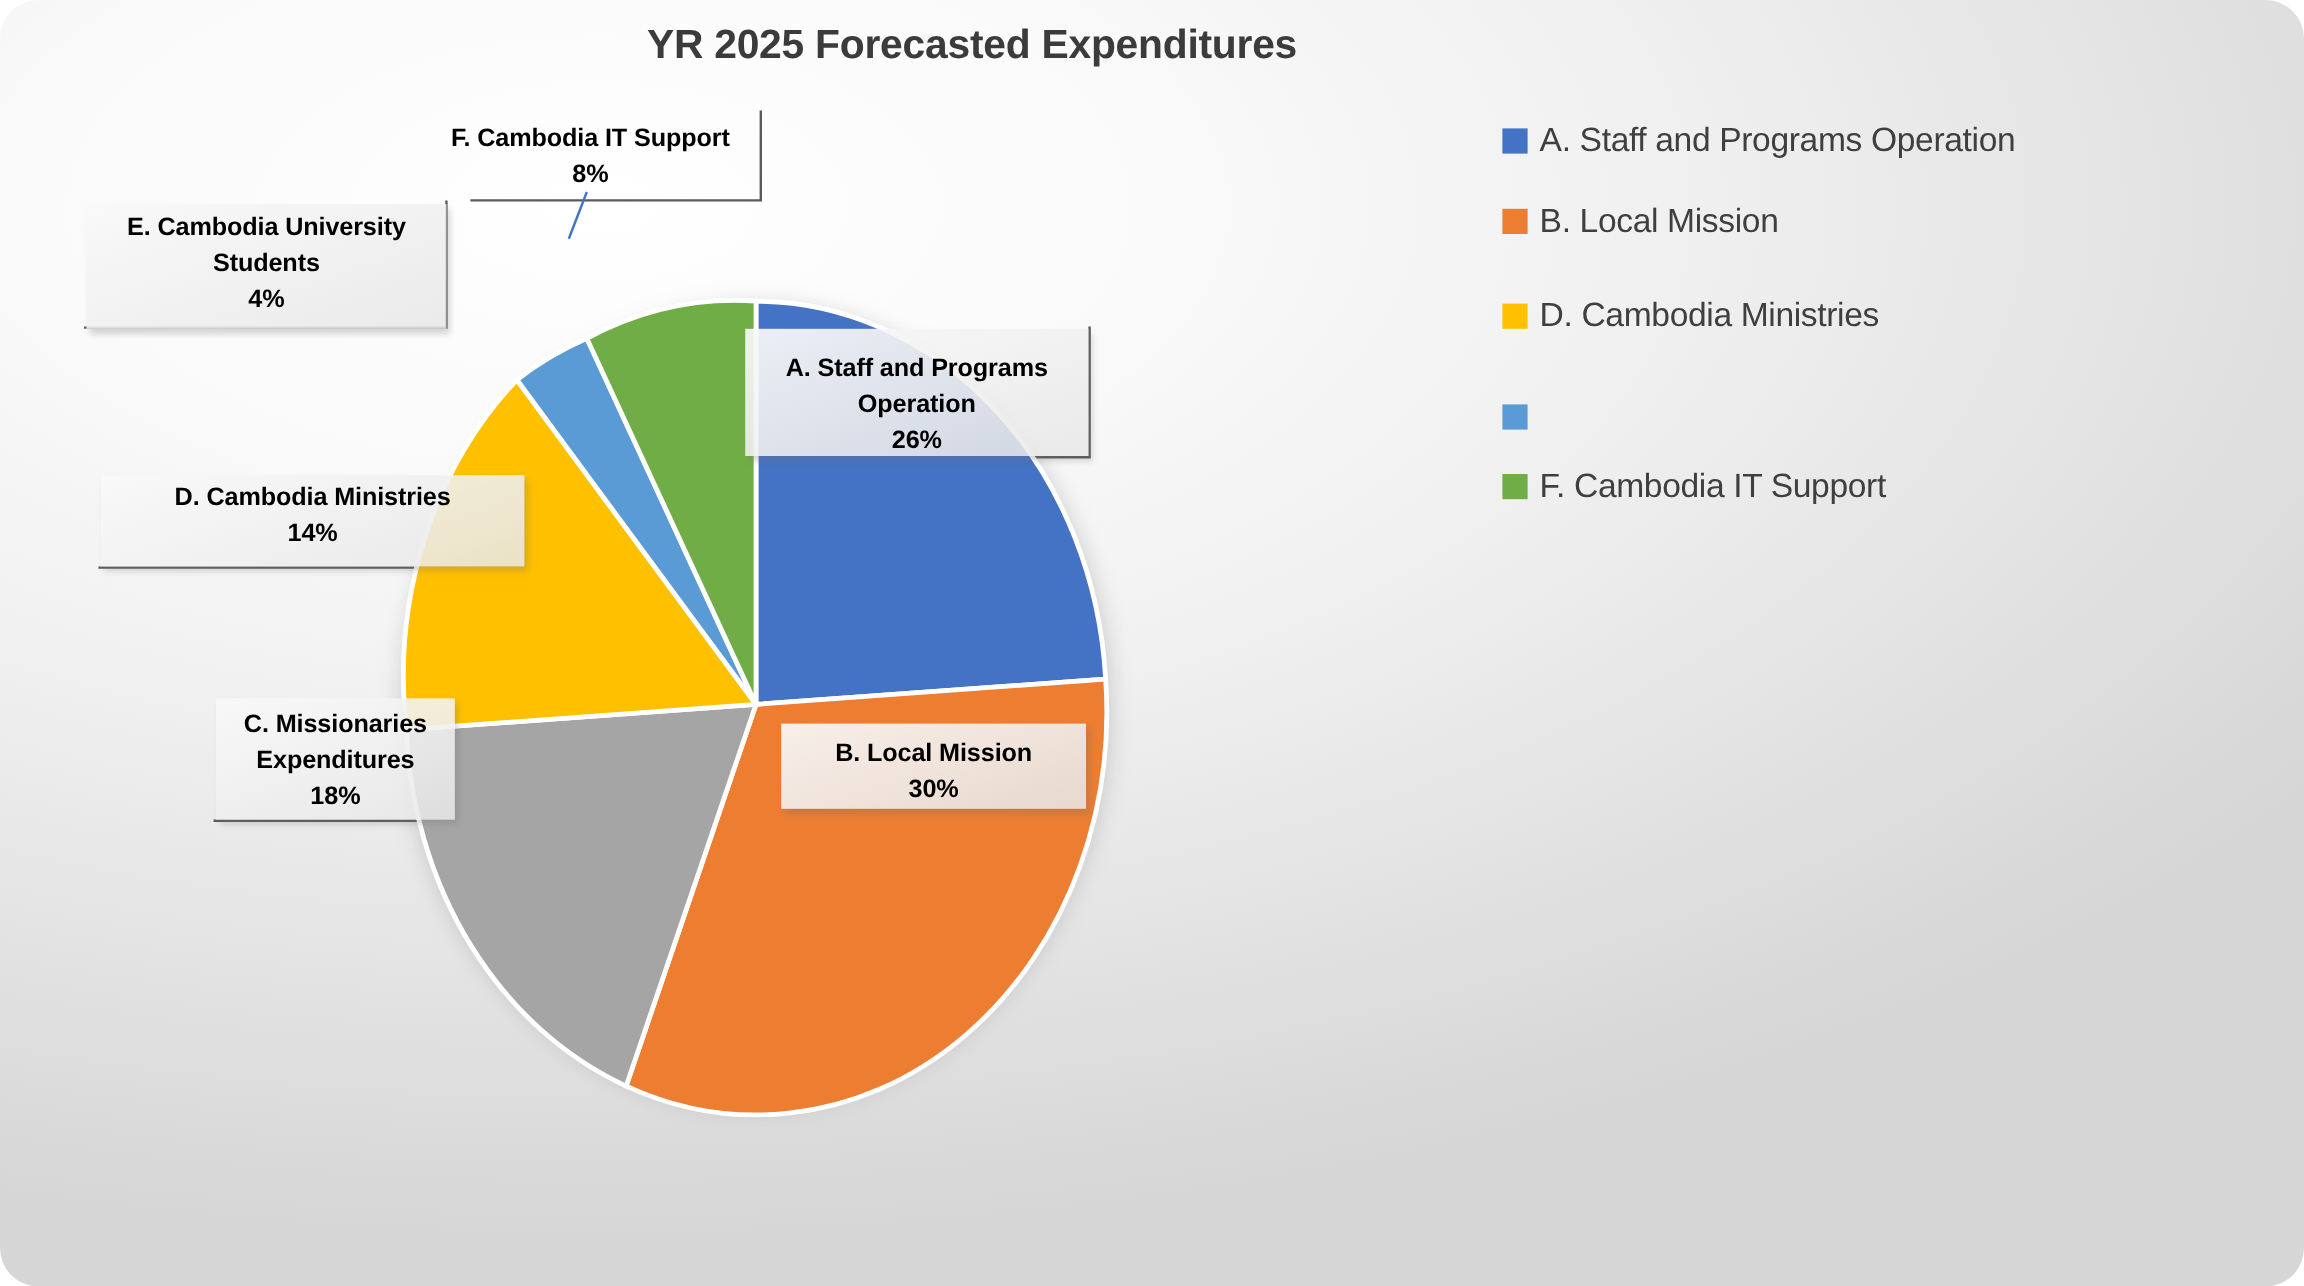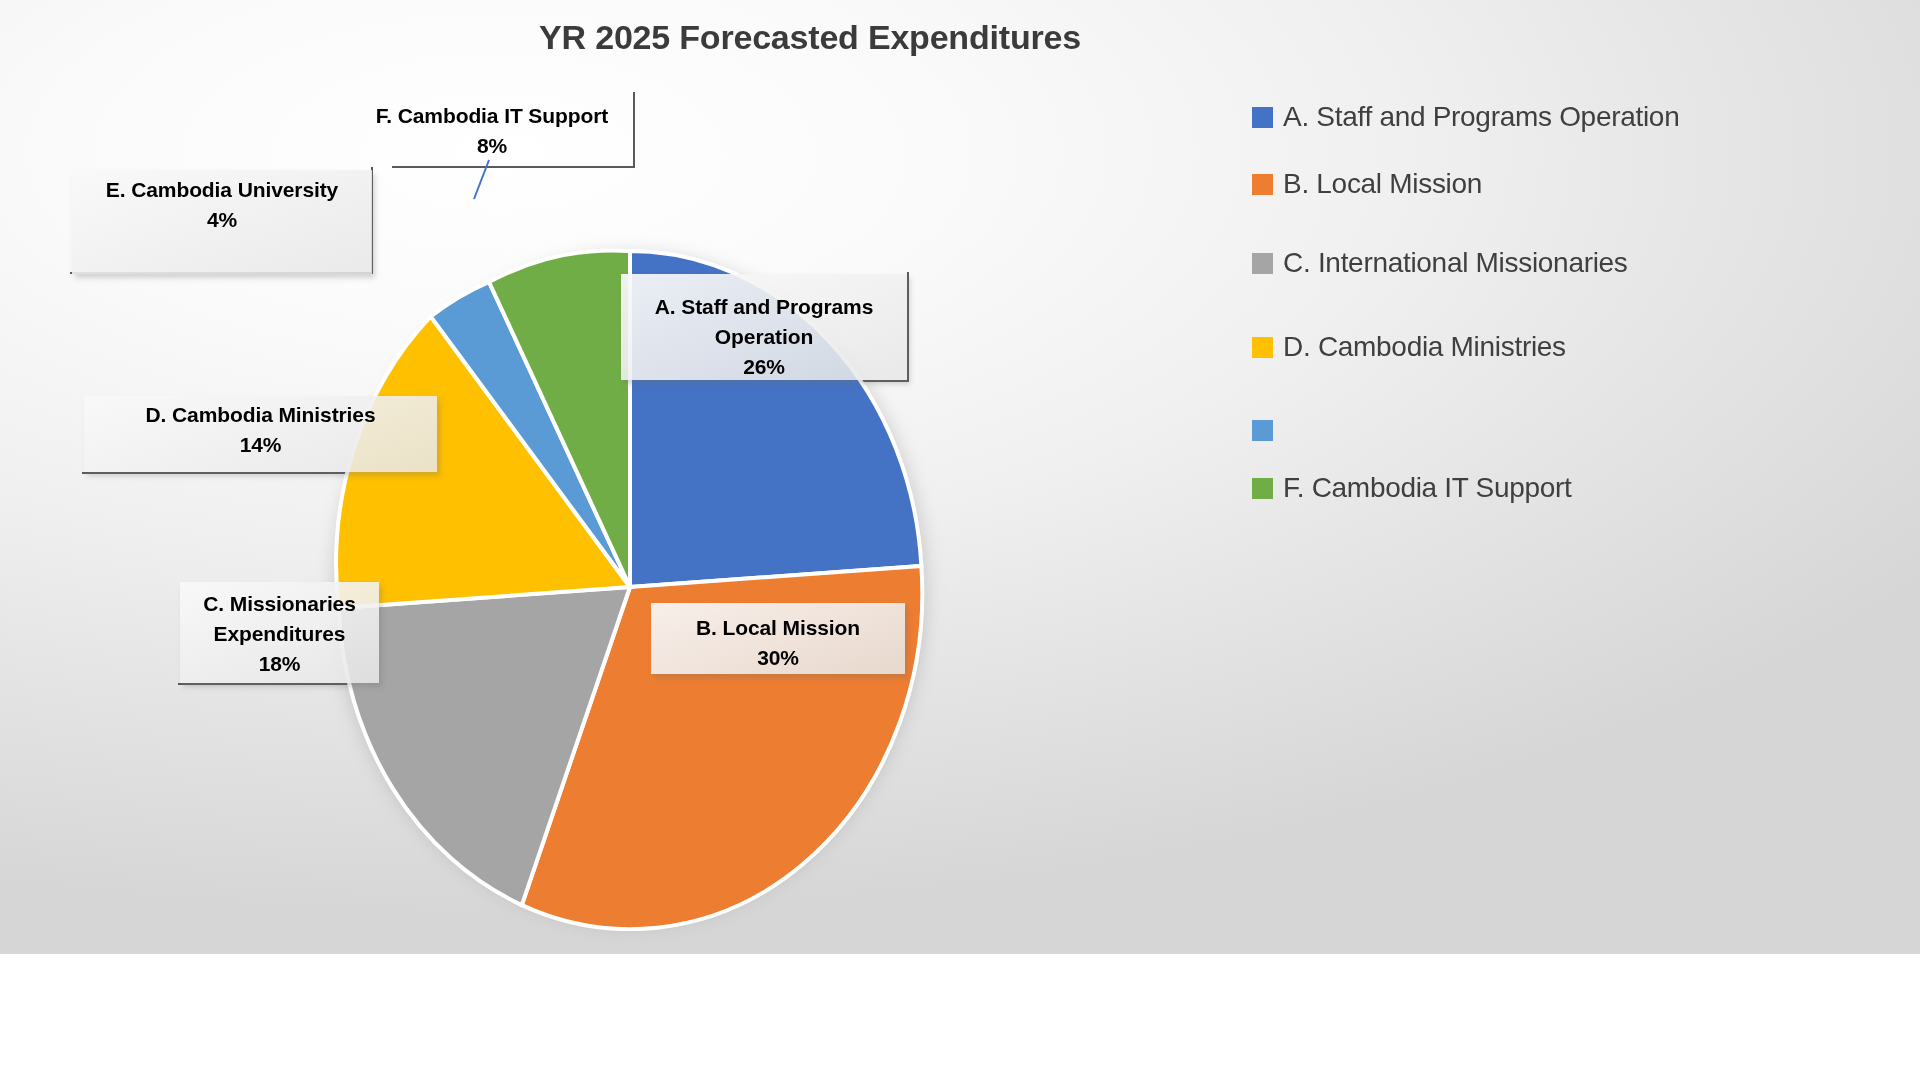--- a/index.html
+++ b/index.html
@@ -9,24 +9,25 @@
   body {
     width: 1920px;
     height: 1072px;
     overflow: hidden;
     font-family: "Liberation Sans", sans-serif;
   }
 
   #slide {
     position: relative;
     width: 1920px;
-    height: 954px;
+    height: 1072px;
     background:
       radial-gradient(ellipse 90% 80% at 26% 16%, #ffffff 0%, #fafafa 26%, #f0f0f0 52%, #e4e4e4 74%, #d6d6d6 100%);
     overflow: hidden;
+    border-radius: 32px;
   }
 
   
   #chart-title {
     position: absolute;
     left: 0;
     top: 18px;
     width: 1620px;
     text-align: center;
     font-size: 34px;
@@ -162,20 +163,21 @@
   </div>
 
   <div class="data-label" style="left:370px; top:101px; width:244px;">
     <span>F. Cambodia IT Support</span>
     <span class="pct">8%</span>
   </div>
 
   <div class="label-plate" style="left:72px; top:170px; width:300px; height:104px;"></div>
   <div class="data-label" style="left:76px; top:175px; width:292px;">
     <span>E. Cambodia University</span>
+    <span class="pct">Students</span>
     <span class="pct">4%</span>
   </div>
 
   <div class="label-plate" style="left:84px; top:396px; width:353px; height:76px;"></div>
   <div class="data-label" style="left:88px; top:400px; width:345px;">
     <span>D. Cambodia Ministries</span>
     <span class="pct">14%</span>
   </div>
 
   <div class="label-plate" style="left:180px; top:582px; width:199px; height:101px;"></div>
@@ -203,24 +205,20 @@
     <div class="legend-item">
       <span class="legend-swatch" style="background:#4472C4"></span>
       <span class="legend-label">A. Staff and Programs Operation</span>
     </div>
 
     <div class="legend-item" style="margin-bottom:42px">
       <span class="legend-swatch" style="background:#ED7D31"></span>
       <span class="legend-label">B. Local Mission</span>
     </div>
 
-    <div class="legend-item wide" style="margin-bottom:46px">
-      <span class="legend-swatch" style="background:#A5A5A5"></span>
-      <span class="legend-label" style="white-space:nowrap">C. International Missionaries</span>
-    </div>
 
     <div class="legend-item" style="margin-bottom:46px">
       <span class="legend-swatch" style="background:#FFC000"></span>
       <span class="legend-label" style="white-space:nowrap">D. Cambodia Ministries</span>
     </div>
 
     <div class="legend-item" style="margin-bottom:28px">
       <span class="legend-swatch" style="background:#5B9BD5"></span>
     </div>
 

